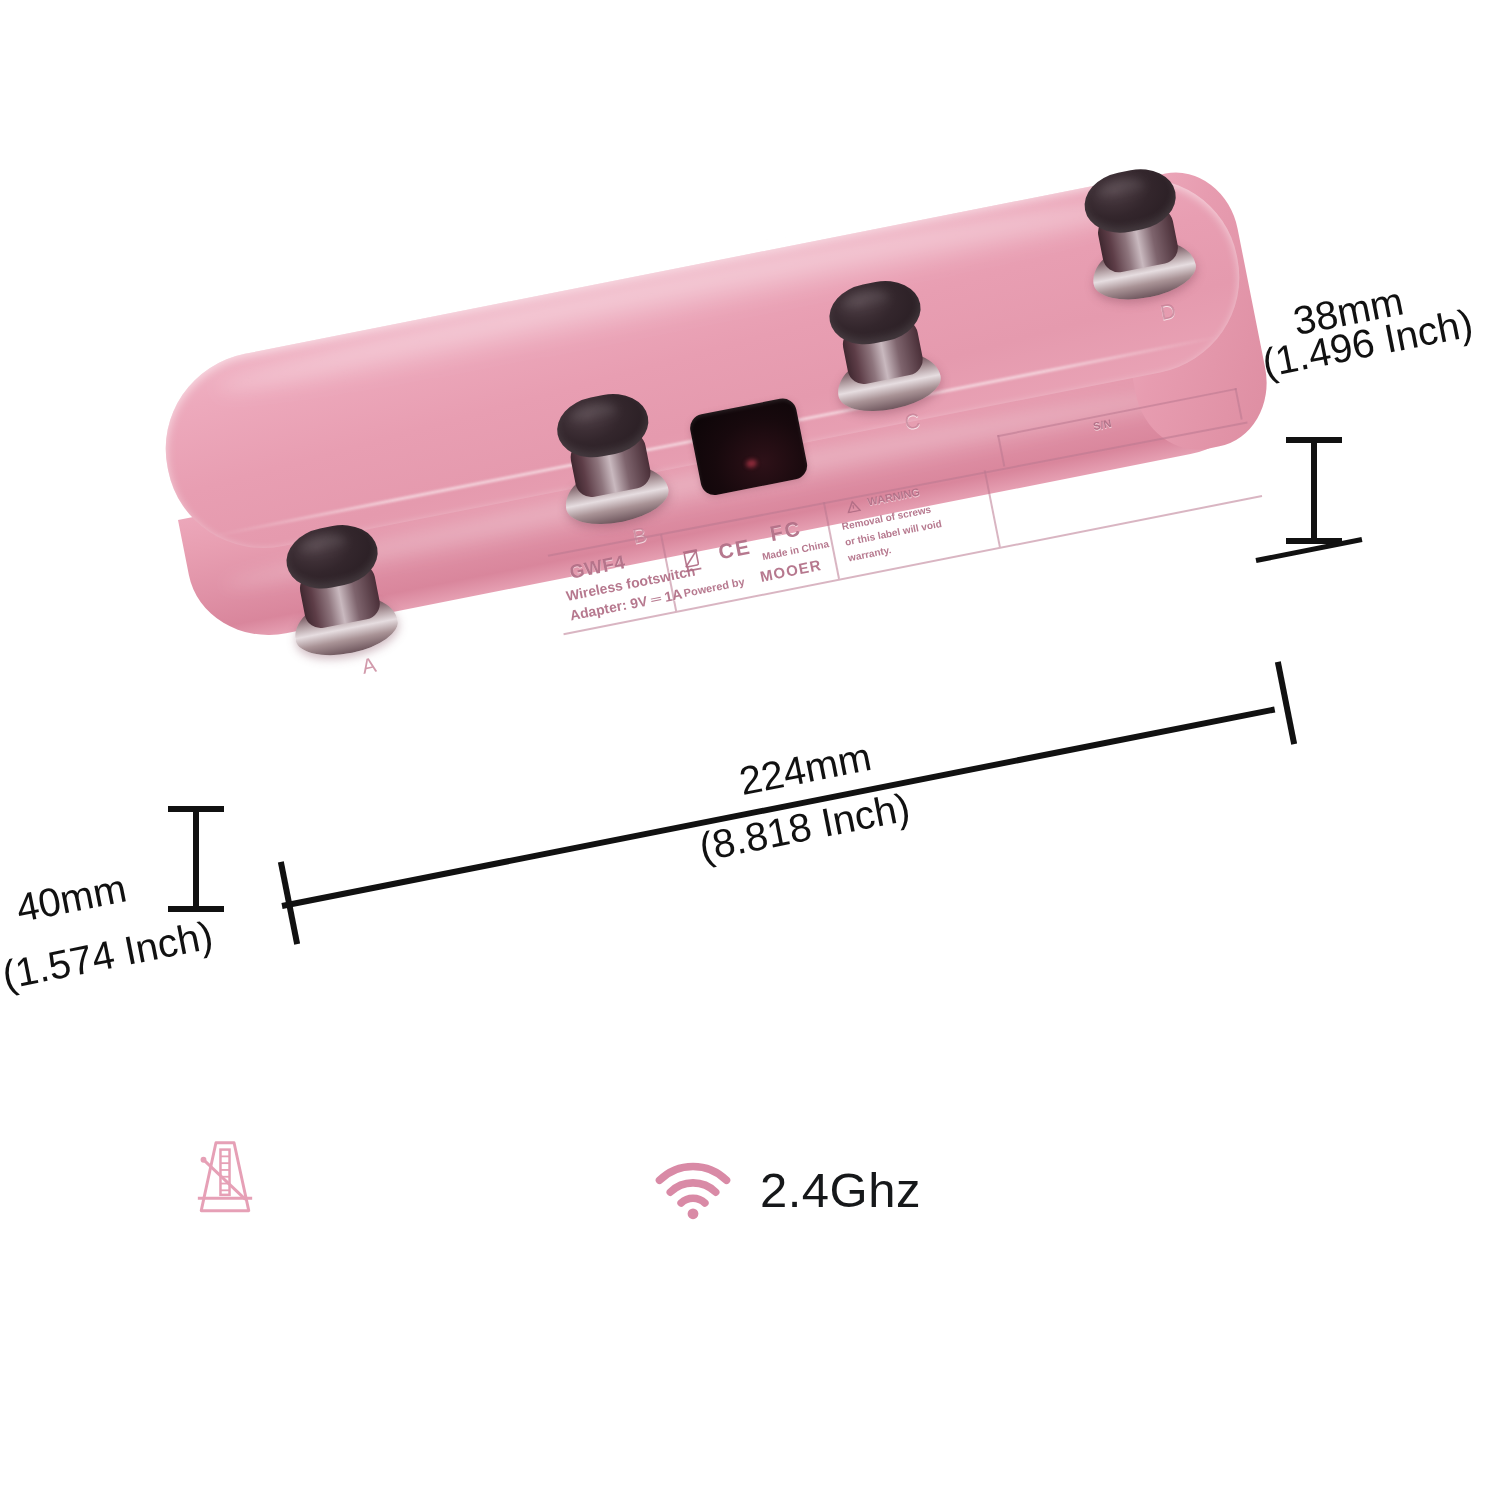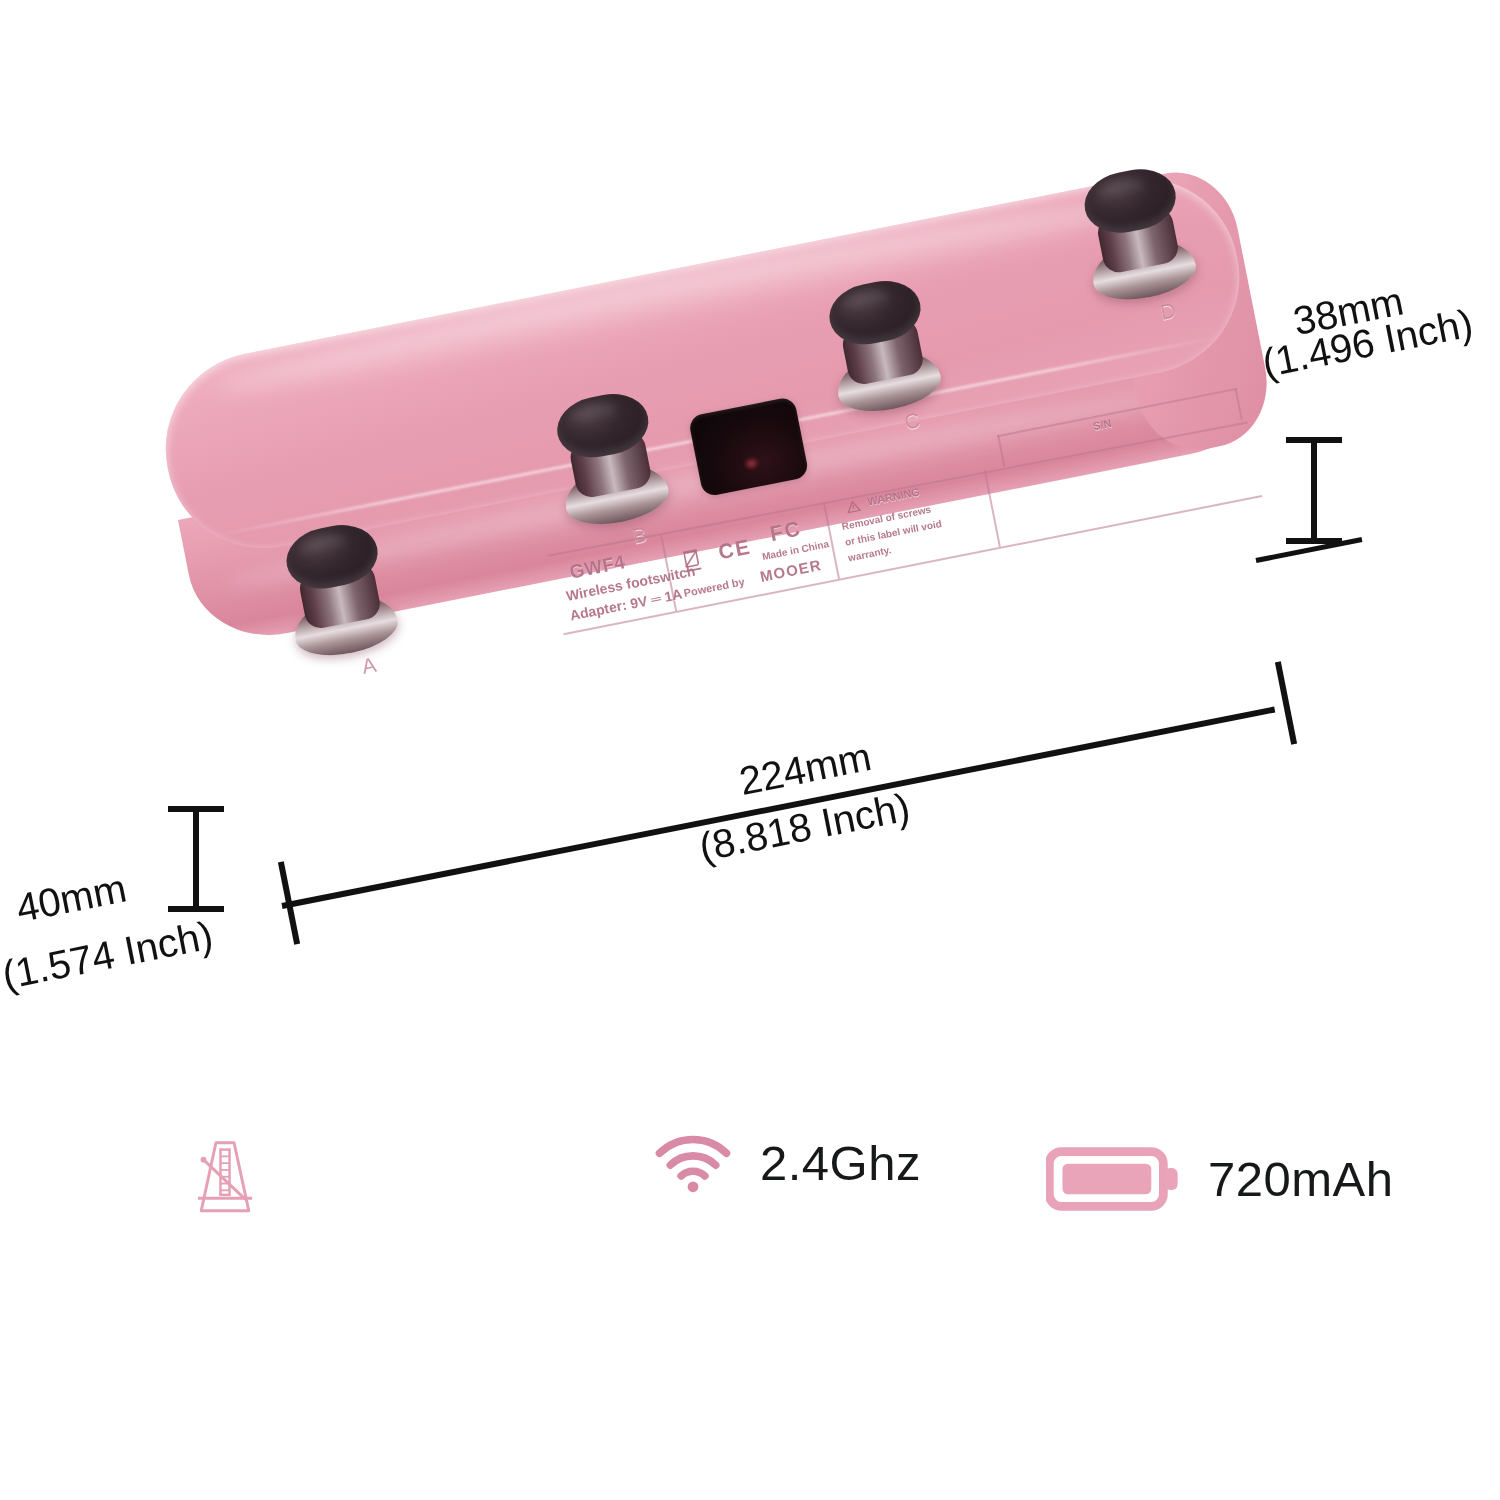--- a/index.html
+++ b/index.html
@@ -394,38 +394,28 @@
           <line x1="28" y1="30" x2="36" y2="30" stroke="#e6a0b6" stroke-width="1.6"></line>
           <line x1="28" y1="36" x2="36" y2="36" stroke="#e6a0b6" stroke-width="1.6"></line>
           <line x1="28" y1="42" x2="36" y2="42" stroke="#e6a0b6" stroke-width="1.6"></line>
           <line x1="28" y1="48" x2="36" y2="48" stroke="#e6a0b6" stroke-width="1.6"></line>
           <line x1="12" y1="20" x2="50" y2="56" stroke="#e6a0b6" stroke-width="2.6"></line>
           <circle cx="13" cy="21" r="2.6" fill="#e6a0b6"></circle>
         </svg>
       </div>
     </div>
 
-    <div class="feature" style="position:absolute; left:652px; top:22px;justify-content:flex-end;">
+    <div class="feature" style="position:absolute; left:652px; top:49px;justify-content:flex-end;">
       <div class="feature-icon">
         <svg viewBox="0 0 74 56" width="80" height="62">
           <path d="M6 19 A 44 44 0 0 1 68 19" fill="none" stroke="#d98aa6" stroke-width="7" stroke-linecap="round"></path>
           <path d="M16 30 A 30 30 0 0 1 58 30" fill="none" stroke="#d98aa6" stroke-width="7" stroke-linecap="round"></path>
           <path d="M26 40 A 16 16 0 0 1 48 40" fill="none" stroke="#d98aa6" stroke-width="7" stroke-linecap="round"></path>
           <circle cx="37" cy="50" r="5" fill="#d98aa6"></circle>
         </svg>
       </div>
       <div class="feature-label">2.4Ghz</div>
     </div>
 
-    <div class="feature" style="position:absolute; left:1046px; top:38px;">
-      <div class="feature-icon" style="width:136px;">
-        <svg viewBox="0 0 124 62" width="136" height="68">
-          <rect x="3" y="6" width="104" height="50" rx="11" fill="none" stroke="#e9a3b8" stroke-width="8"></rect>
-          <rect x="15" y="17" width="81" height="28" rx="5" fill="#eaa4b9"></rect>
-          <rect x="108" y="21" width="12" height="20" rx="5" fill="#eaa4b9"></rect>
-        </svg>
-      </div>
-      <div class="feature-label">720mAh</div>
-    </div>
 
   </div>
 
 </div>
 
 </body></html>

